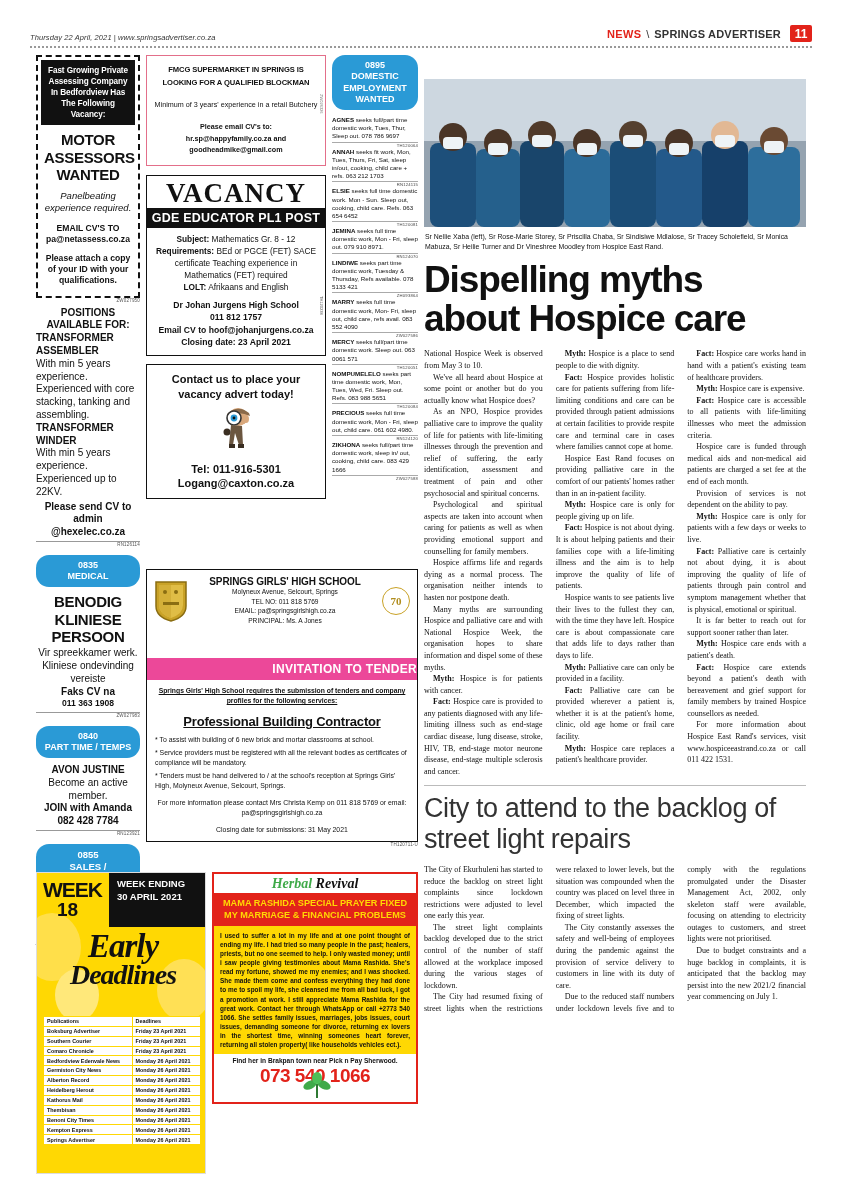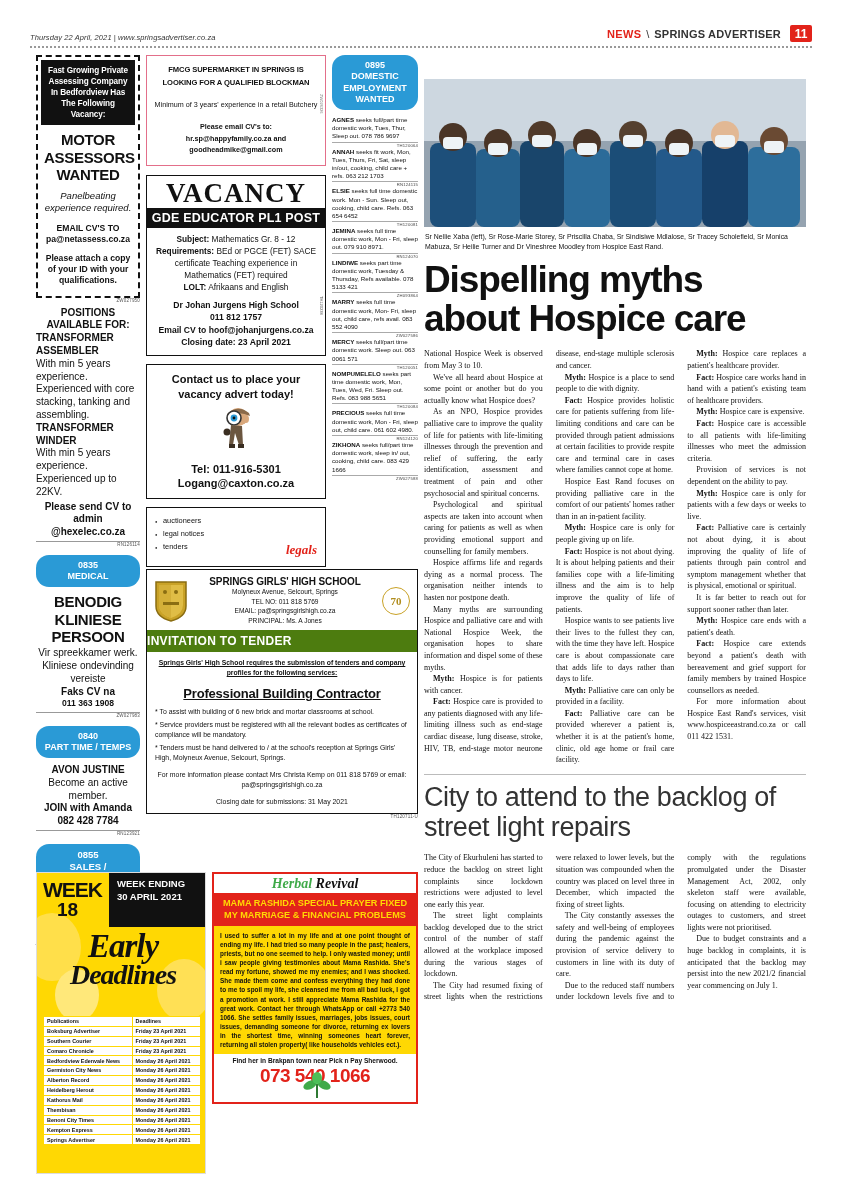--- a/index.html
+++ b/index.html
@@ -99,22 +99,22 @@
 
   .sghs { border:1px solid #111; margin-top:10px; background:#fff; }
   .sghs-top { display:flex; align-items:center; gap:6px; padding:6px 7px 5px; }
   .crest { width:34px; height:42px; flex:0 0 34px; position:relative; }
   .sghs-info { flex:1; text-align:center; }
   .sghs-info .nm { font-weight:bold; font-size:10px; letter-spacing:-.1px;}
   .sghs-info .ln { font-size:6.6px; line-height:1.45; }
   .badge70 { width:28px;height:28px;border-radius:50%; border:1.5px solid #c9a227; flex:0 0 28px;
      display:flex;align-items:center;justify-content:center;font-size:11px;font-weight:bold;color:#b08d1e;
      font-family:"Liberation Serif",serif;}
-  .tender-bar { background:#4d7c0f; color:#fff; text-align:left; font-weight:bold; font-size:12px;
-     padding:4px 0; letter-spacing:.3px;}
+  .tender-bar { background:#ec4899; color:#fff; text-align:right; font-weight:bold; font-size:12px;
+     padding:4px 0; letter-spacing:.3px;margin-top:28px;}
   .sghs-body { padding:6px 8px 8px; text-align:center; }
   .sghs-body .u { text-decoration:underline; font-size:6.8px; line-height:1.5; font-weight:bold;}
   .sghs-body .svc { font-weight:bold; font-size:13px; text-decoration:underline; margin:7px 0 6px; letter-spacing:-.2px;}
   .sghs-body ul { text-align:left; }
   .sghs-body li { list-style:none; font-size:6.9px; line-height:1.45; margin-bottom:3px;}
   .sghs-body .ft { font-size:6.9px; line-height:1.5; margin-top:7px;}
   .sghs-body .cd { font-size:6.9px; margin-top:8px;}
 
   
   .week-ad { position:absolute; left:36px; top:872px; width:170px; height:302px;
@@ -303,28 +303,20 @@
           <path d="M18 20 L16 40 L20 40 L22 28 L26 40 L30 40 L29 21 Z" fill="#6b5640"></path>
           <rect x="16" y="39" width="6" height="4" fill="#3a2e22"></rect>
           <rect x="25" y="39" width="6" height="4" fill="#3a2e22"></rect>
           <circle cx="14" cy="27" r="3.5" fill="#3a2e22"></circle>
         </svg>
       </div>
       <div class="tel">Tel: 011-916-5301</div>
       <div class="mail">Logang@caxton.co.za</div>
     </div>
 
-    <div class="legal-box">
-      <ul>
-        <li>auctioneers</li>
-        <li>legal notices</li>
-        <li>tenders</li>
-      </ul>
-      <div class="legal-word">legals</div>
-    </div>
   </div>
 
   <div style="position:absolute; left:146px; top:559px; width:272px;">
     <div class="sghs">
       <div class="sghs-top">
         <div class="crest">
           <svg viewBox="0 0 34 42" width="34" height="42" aria-hidden="true">
             <path d="M2 2 H32 V26 Q32 37 17 41 Q2 37 2 26 Z" fill="#c9a227" stroke="#8a6d12" stroke-width="1.5"></path>
             <path d="M5 5 H29 V25 Q29 34 17 38 Q5 34 5 25 Z" fill="#e0bd46"></path>
             <path d="M5 5 H17 V38 Q5 34 5 25 Z" fill="#d4af38"></path>
@@ -441,20 +433,21 @@
         <p>Hospice East Rand focuses on providing palliative care in the comfort of our patients' homes rather than in an in-patient facility.</p>
         <p><b>Myth:</b> Hospice care is only for people giving up on life.</p>
         <p><b>Fact:</b> Hospice is not about dying. It is about helping patients and their families cope with a life-limiting illness and the aim is to help improve the quality of life of patients.</p>
         <p>Hospice wants to see patients live their lives to the fullest they can, with the time they have left. Hospice care is about compassionate care that adds life to days rather than days to life.</p>
         <p><b>Myth:</b> Palliative care can only be provided in a facility.</p>
         <p><b>Fact:</b> Palliative care can be provided wherever a patient is, whether it is at the patient's home, clinic, old age home or frail care facility.</p>
         <p><b>Myth:</b> Hospice care replaces a patient's healthcare provider.</p>
         <p><b>Fact:</b> Hospice care works hand in hand with a patient's existing team of healthcare providers.</p>
         <p><b>Myth:</b> Hospice care is expensive.</p>
         <p><b>Fact:</b> Hospice care is accessible to all patients with life-limiting illnesses who meet the admission criteria.</p>
+        <p>Hospice care is funded through medical aids and non-medical aid patients are charged a set fee at the end of each month.</p>
         <p>Provision of services is not dependent on the ability to pay.</p>
         <p><b>Myth:</b> Hospice care is only for patients with a few days or weeks to live.</p>
         <p><b>Fact:</b> Palliative care is certainly not about dying, it is about improving the quality of life of patients through pain control and symptom management whether that is physical, emotional or spiritual.</p>
         <p>It is far better to reach out for support sooner rather than later.</p>
         <p><b>Myth:</b> Hospice care ends with a patient's death.</p>
         <p><b>Fact:</b> Hospice care extends beyond a patient's death with bereavement and grief support for family members by trained Hospice counsellors as needed.</p>
         <p>For more information about Hospice East Rand's services, visit www.hospiceeastrand.co.za or call 011 422 1531.</p>
       </div>
 
     <div class="hrule"></div>

